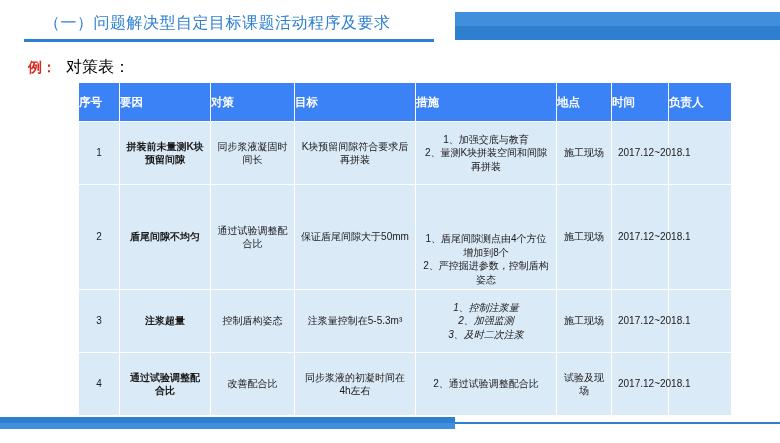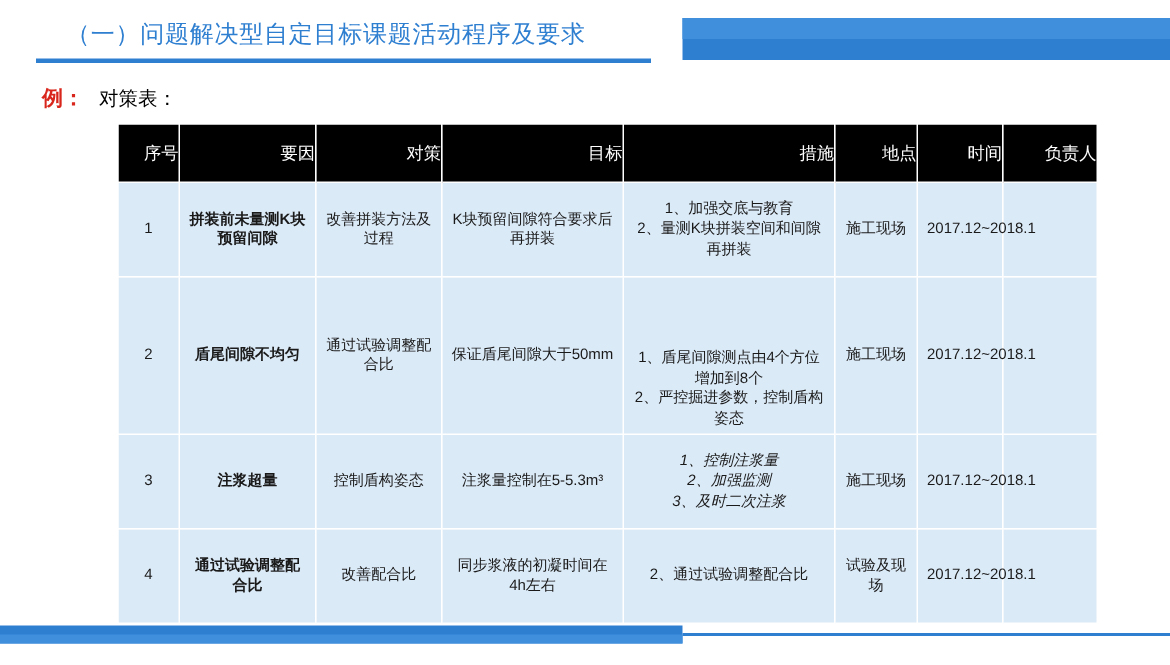--- a/index.html
+++ b/index.html
@@ -73,21 +73,21 @@
     align-items: baseline;
   }
   .example-label {
     color: #d9261c;
     font-size: 14px;
     font-weight: bold;
     margin-right: 10px;
   }
   .example-text {
     color: #000000;
-    font-size: 13px;
+    font-size: 16px;
   }
 
   
   .table-wrap {
     position: absolute;
     left: 78px;
     top: 82px;
     width: 625px;
   }
   table.ctable {
@@ -96,26 +96,26 @@
     width: 625px;
     font-size: 10px;
   }
   table.ctable th,
   table.ctable td {
     border: 1px solid #ffffff;
     padding: 0;
     vertical-align: middle;
   }
   table.ctable thead th {
-    background: #000000;
+    background: #3b82f6;
     color: #ffffff;
-    font-weight: normal;
+    font-weight: bold;
     font-size: 11.5px;
     height: 38px;
-    text-align: right;
+    text-align: left;
     border: 1px solid #ffffff;
   }
   table.ctable tbody td {
     background: #dbeaf7;
     color: #1a1a1a;
     height: 62px;
     border: 1px solid #ffffff;
   }
   .cell-pad {
     padding: 3px 6px;
@@ -207,21 +207,21 @@
       </thead>
       <tbody>
         <tr>
           <td class="col-seq">
               <div class="cell-pad c-center">1</div>
             </td>
           <td class="col-cause">
               <div class="cell-pad c-center c-bold">拼装前未量测K块预留间隙</div>
             </td>
           <td class="col-measure">
-              <div class="cell-pad c-center">改善拼装方法及过程</div>
+              <div class="cell-pad c-center">同步浆液凝固时间长</div>
             </td>
           <td class="col-goal">
               <div class="cell-pad c-center">K块预留间隙符合要求后再拼装</div>
             </td>
           <td class="col-action">
               <div class="cell-pad c-left" style="white-space:pre-line;">1、加强交底与教育
 2、量测K块拼装空间和间隙再拼装</div>
             </td>
           <td class="col-place">
               <div class="cell-pad c-center">施工现场</div>

